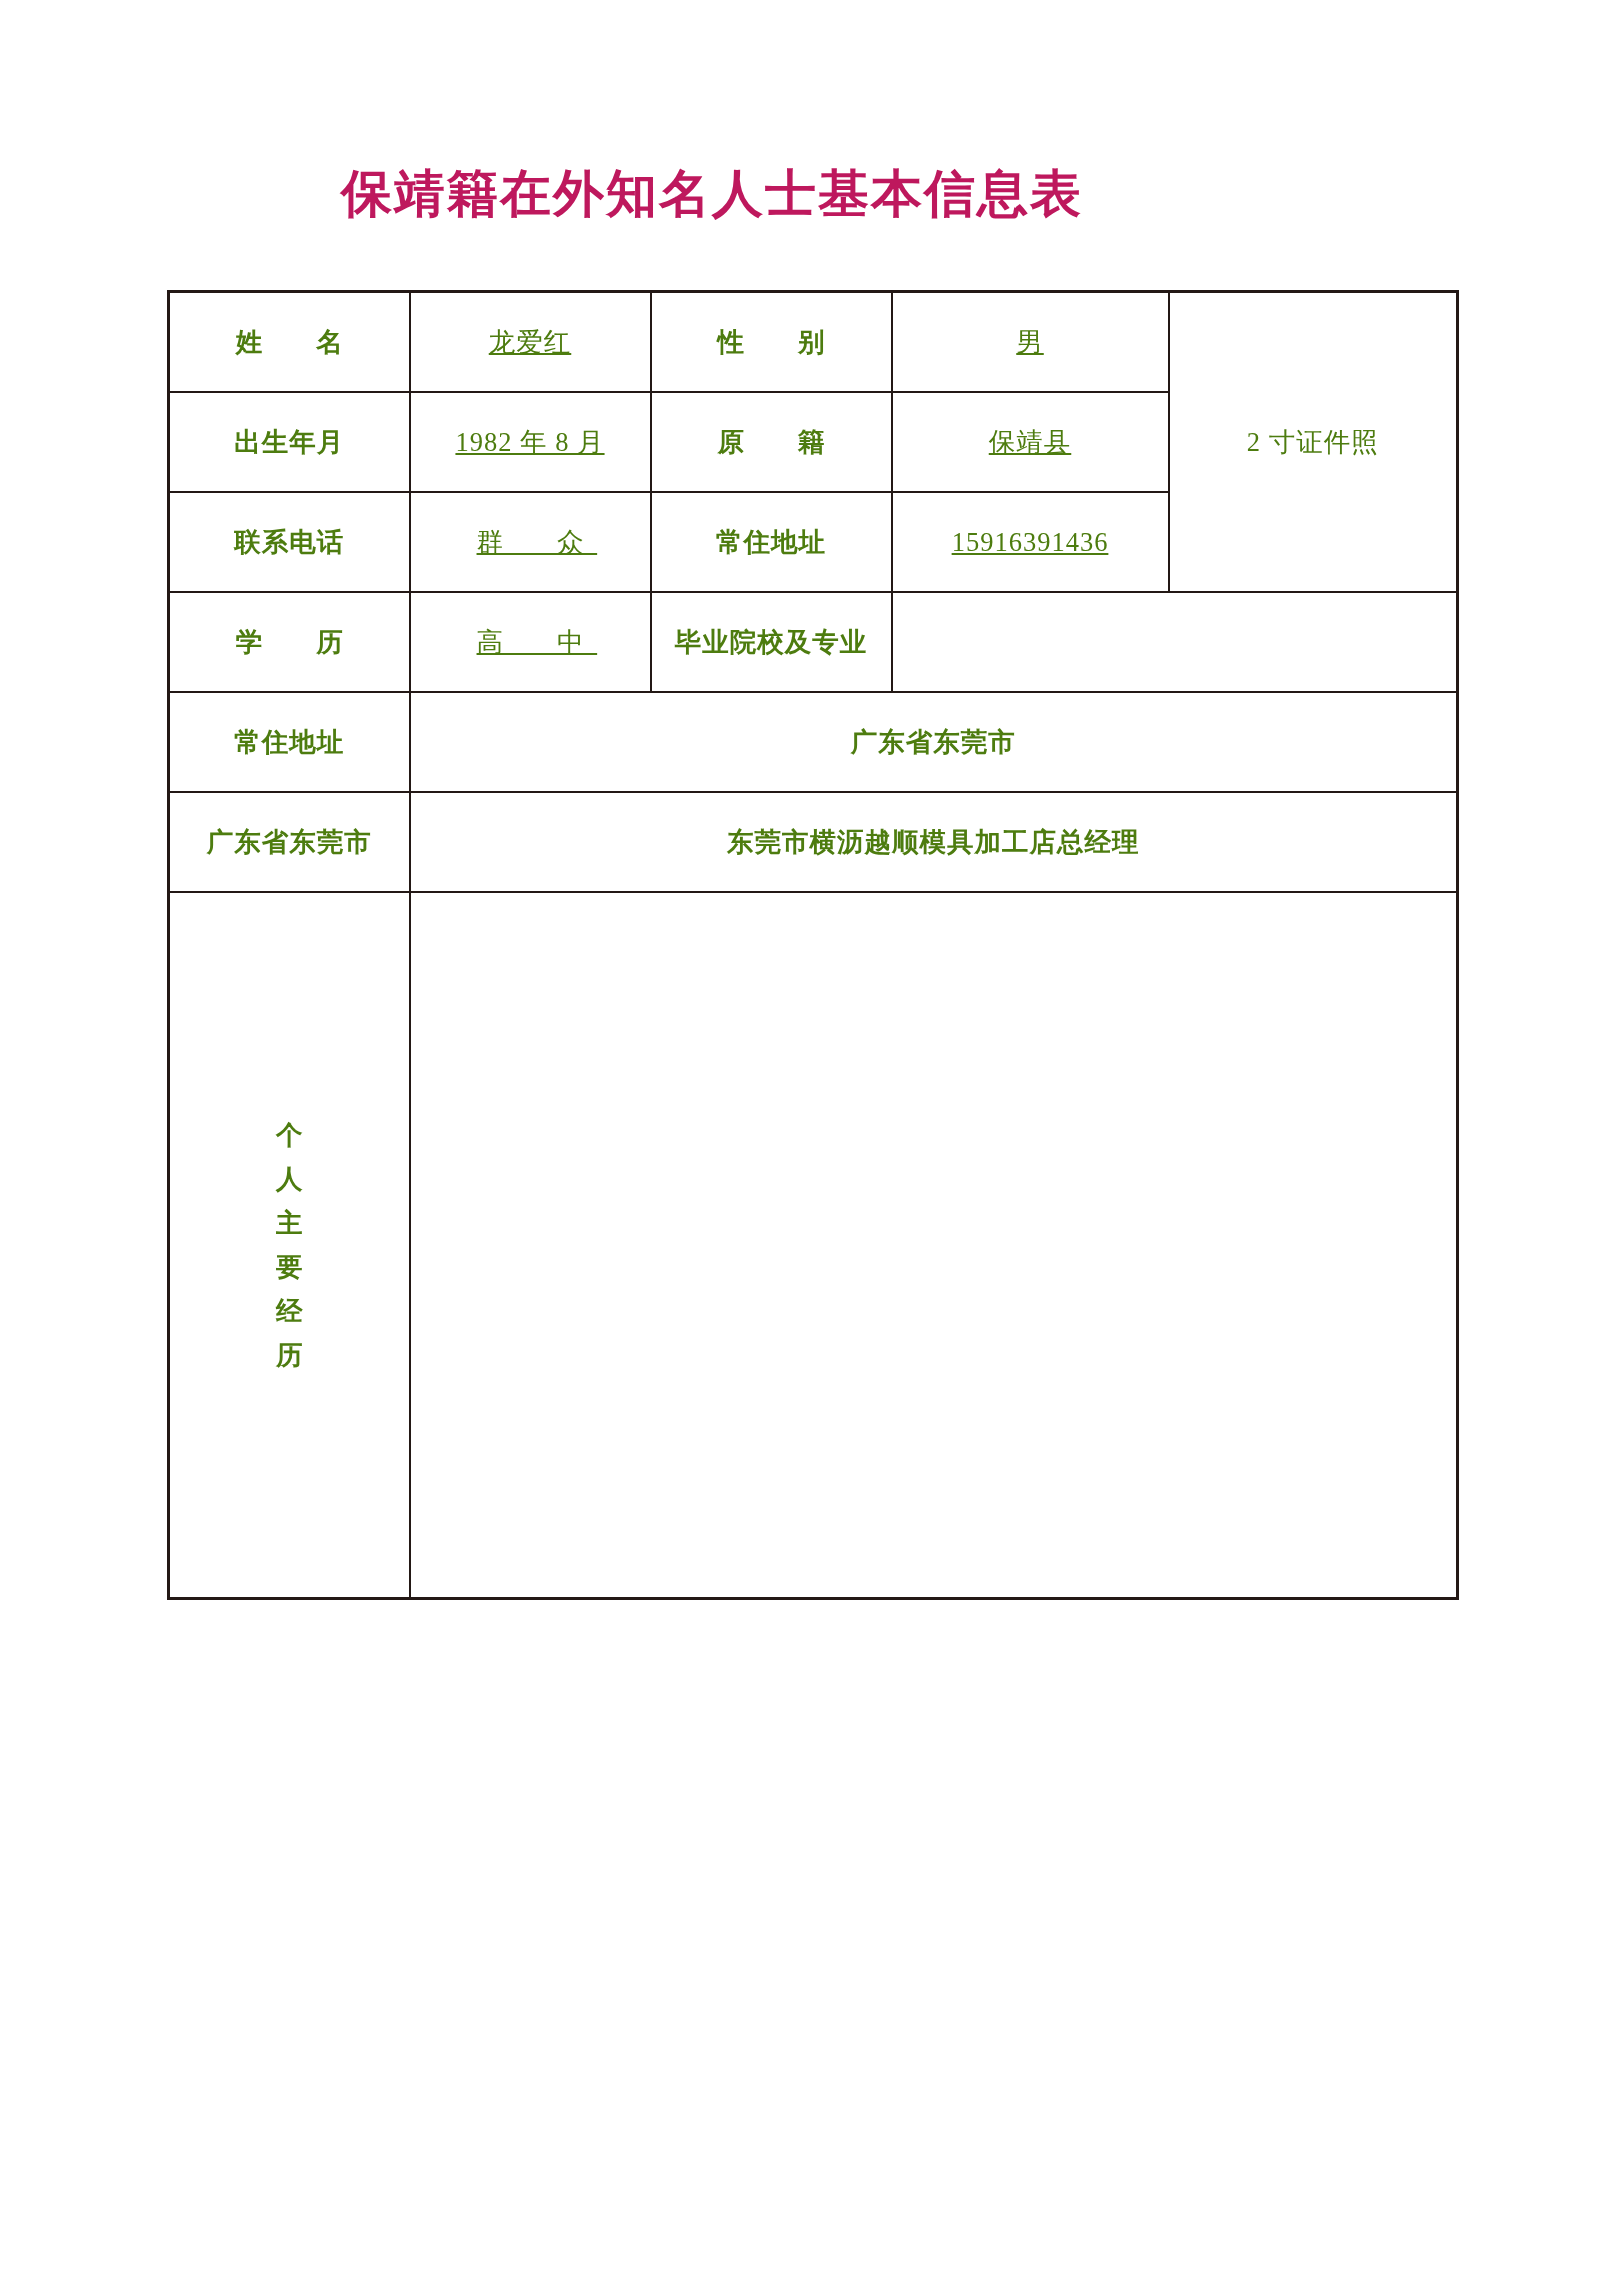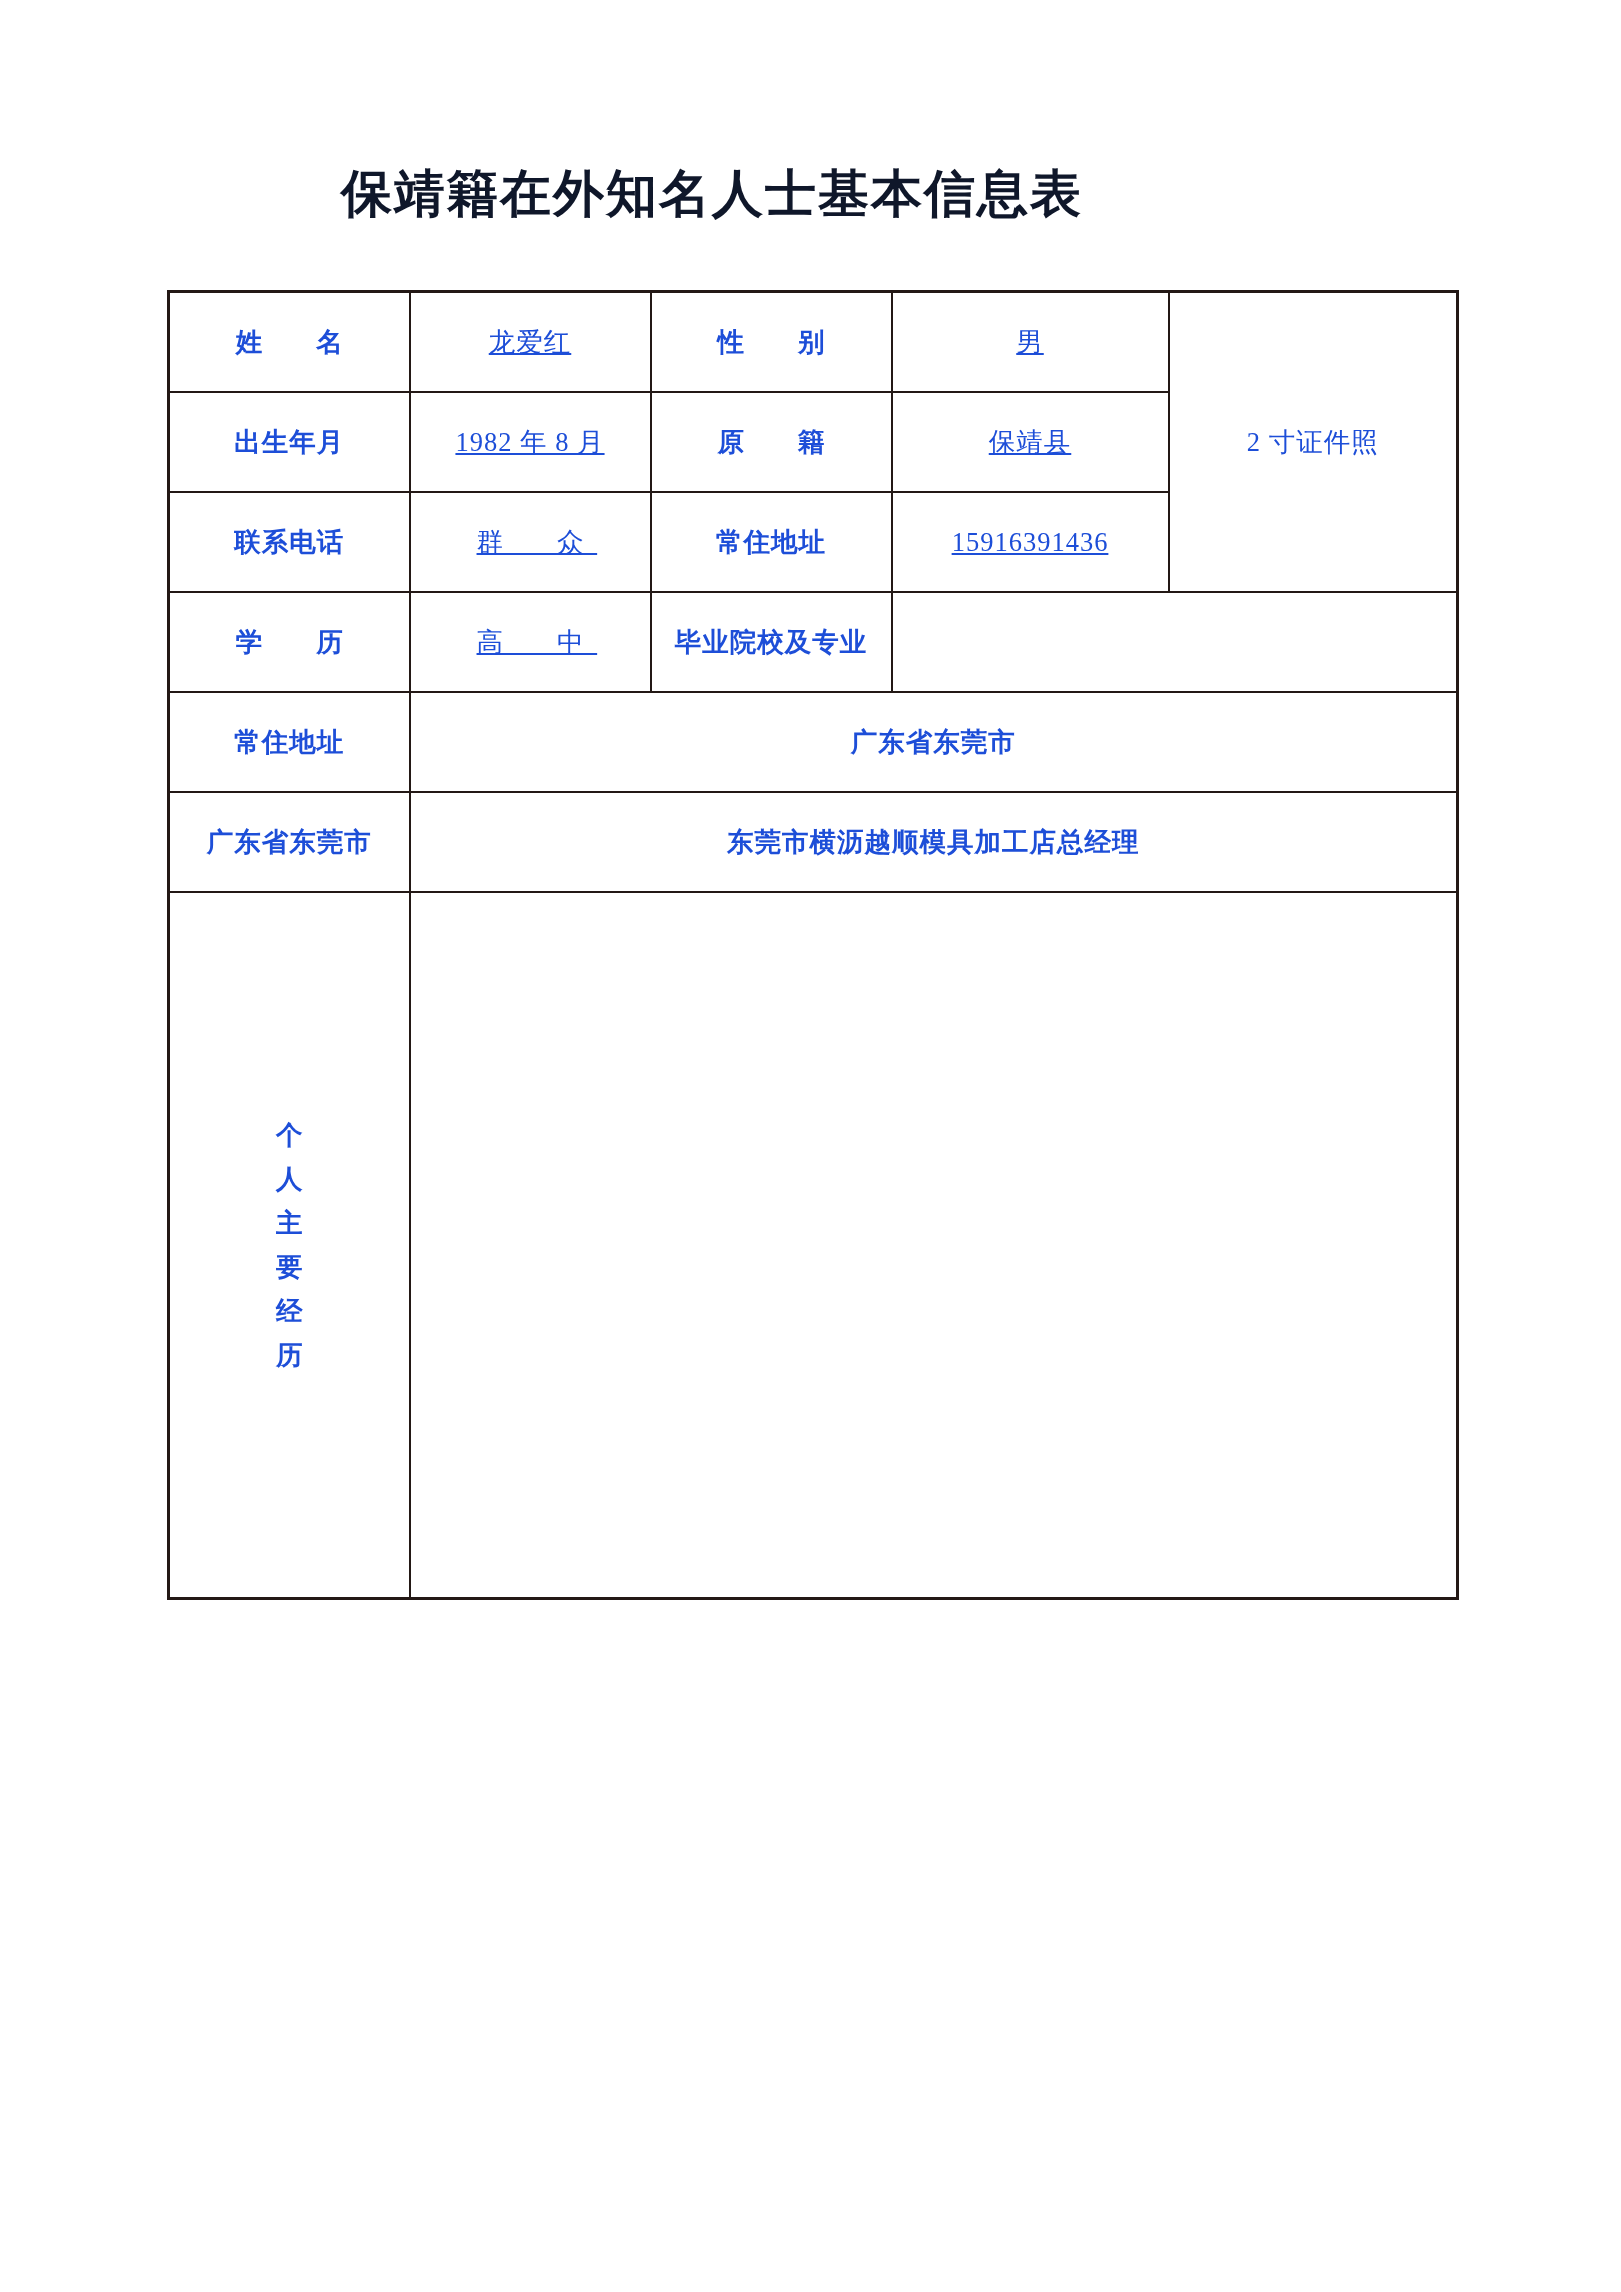--- a/index.html
+++ b/index.html
@@ -27,40 +27,40 @@
   .doc-title {
     position: absolute;
     top: 165px;
     left: 0;
     width: 1424px;
     text-align: center;
     font-family: "Liberation Serif", "DejaVu Serif", serif;
     font-weight: 700;
     font-size: 51px;
     letter-spacing: 2px;
-    color: #0f172a;
+    color: #be185d;
     line-height: 1.15;
     white-space: nowrap;
   }
 
   
   .form-table {
     position: absolute;
     top: 290px;
     left: 167px;
     width: 1290px;
     border-collapse: collapse;
     table-layout: fixed;
   }
   .form-table td {
     border: 2px solid #231815;
     padding: 0;
     vertical-align: middle;
     text-align: center;
-    color: #1d4ed8;
+    color: #4d7c0f;
   }
   .form-table .outer-top    { border-top-width: 3.9px; }
   .form-table .outer-bottom { border-bottom-width: 3.9px; }
   .form-table .outer-left   { border-left-width: 3.9px; }
   .form-table .outer-right  { border-right-width: 3.9px; }
 
   
   col.c1 { width: 241px; }
   col.c2 { width: 241px; }
   col.c3 { width: 241px; }

